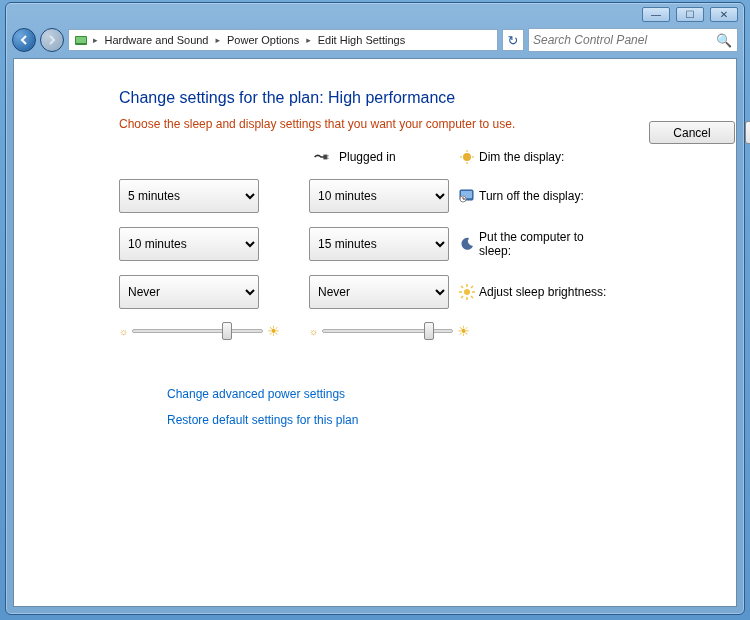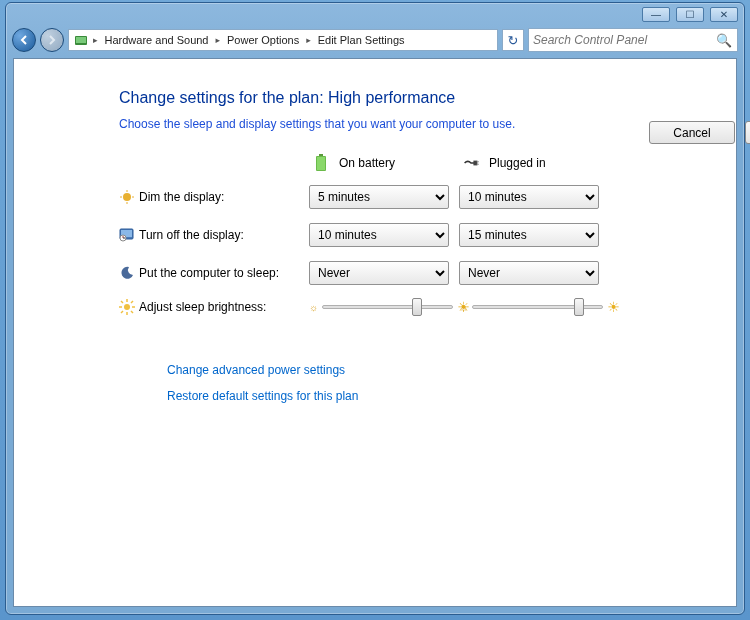--- a/index.html
+++ b/index.html
@@ -150,22 +150,22 @@
     padding-right: 40px;
   }
   h1 {
     color: #003399;
     font-size: 12pt;
     font-weight: normal;
     margin-bottom: 10px;
   }
   .subtitle {
     font-size: 12px;
-    color: #1d4ed8;
-    margin-bottom: 24px;
+    color: #c2410c;
+    margin-bottom: 18px;
   }
   .grid {
     display: grid;
     grid-template-columns: 190px 150px 150px;
     row-gap: 14px;
     align-items: center;
   }
   .colhead {
     display: flex;
     align-items: center;
@@ -182,21 +182,21 @@
   .ricon {
     width: 16px;
     height: 16px;
     flex-shrink: 0;
     display: flex;
     align-items: center;
     justify-content: center;
   }
   select {
     width: 140px;
-    height: 24px;
+    height: 34px;
     font-family: inherit;
     font-size: 12px;
     background: linear-gradient(to bottom, #fefefe, #e8e8e8);
     border: 1px solid #919191;
     border-radius: 2px;
     padding-left: 4px;
   }
   .slider-cell {
     display: flex;
     align-items: center;
@@ -285,48 +285,38 @@
         <svg width="16" height="16" viewBox="0 0 16 16">
             <rect x="2" y="4" width="12" height="9" rx="1" fill="#3a8a3a"></rect>
             <rect x="3" y="5" width="10" height="6" fill="#7aca7a"></rect>
           </svg>
       </span>
       <span class="arrow">▸</span>
       <span class="seg">Hardware and Sound</span>
       <span class="arrow">▸</span>
       <span class="seg">Power Options</span>
       <span class="arrow">▸</span>
-      <span class="seg">Edit Plan Settings</span>
+      <span class="seg">Edit High Settings</span>
     </div>
     <div class="refreshbtn">
       <span>↻</span>
     </div>
     <div class="searchbox">
       <input type="text" placeholder="Search Control Panel" style="">
       <span class="sicon">🔍</span>
     </div>
   </div>
 
   <div class="content">
     <div class="inner">
       <h1>Change settings for the plan: High performance</h1>
       <div class="subtitle">Choose the sleep and display settings that you want your computer to use.</div>
 
       <div class="grid">
         <div></div>
-        <div class="colhead">
-          <span class="ricon">
-            <svg width="14" height="18" viewBox="0 0 14 18">
-                <rect x="5" y="0" width="4" height="2" fill="#5a9a3a"></rect>
-                <rect x="2" y="2" width="10" height="15" rx="1" fill="#6aba4a"></rect>
-                <rect x="3" y="3" width="8" height="13" fill="#8ad86a"></rect>
-              </svg>
-          </span>
-          <span>On battery</span>
-        </div>
         <div class="colhead">
           <span class="ricon">
             <svg width="20" height="12" viewBox="0 0 20 12">
                 <path d="M2 6 Q6 2 10 6 L14 6" stroke="#333" stroke-width="2" fill="none"></path>
                 <rect x="13" y="3" width="5" height="6" fill="#444"></rect>
                 <rect x="17" y="4" width="3" height="1" fill="#888"></rect>
                 <rect x="17" y="7" width="3" height="1" fill="#888"></rect>
               </svg>
           </span>
           <span>Plugged in</span>

